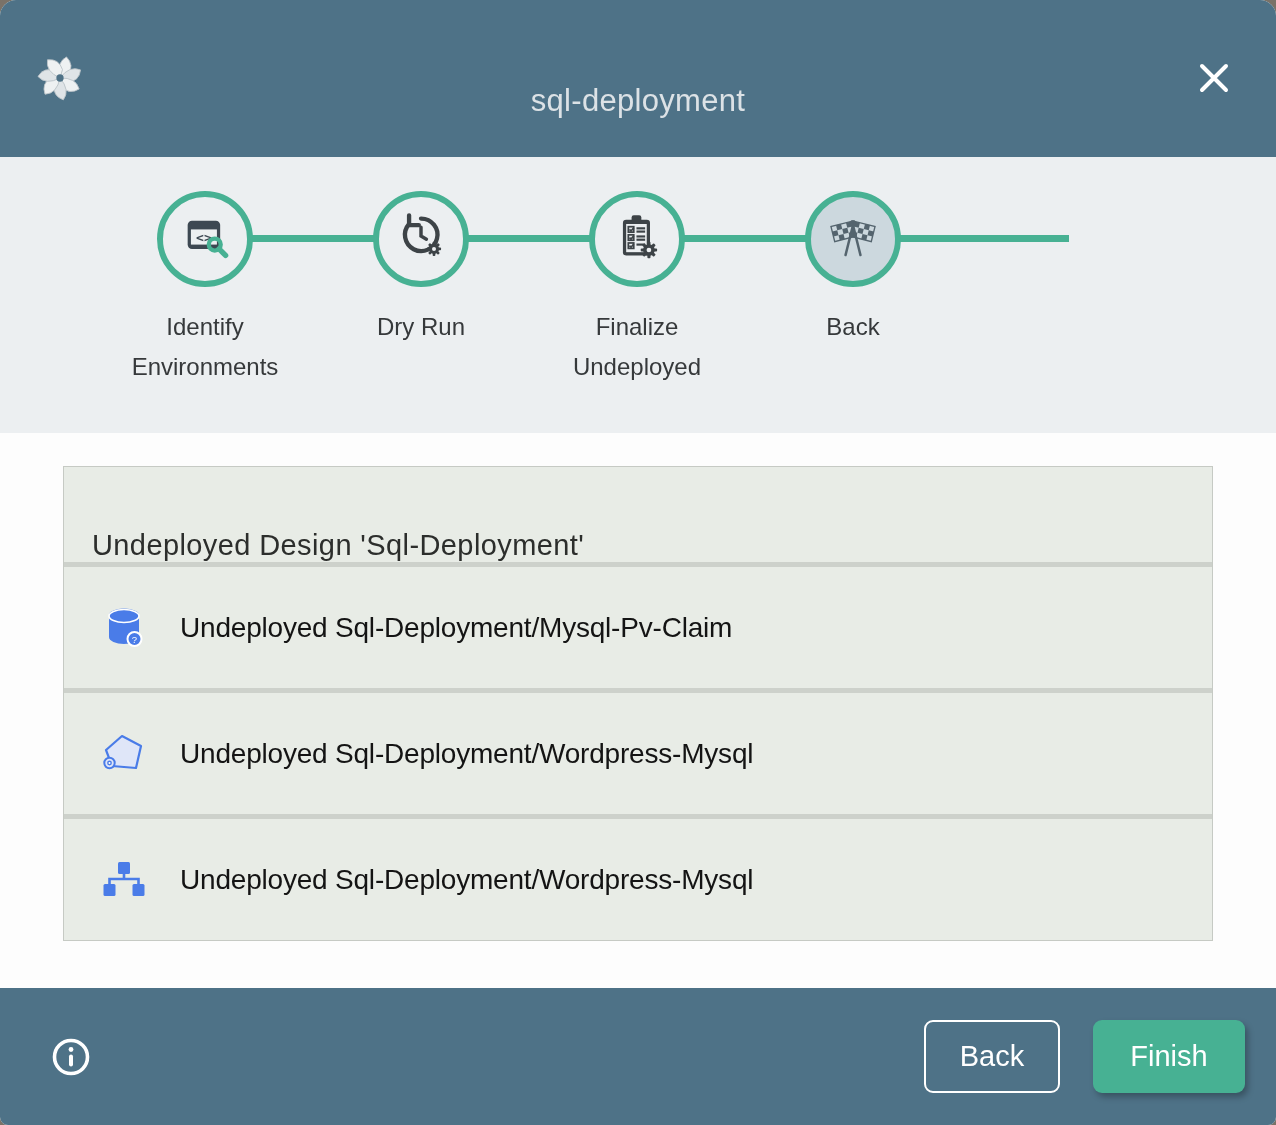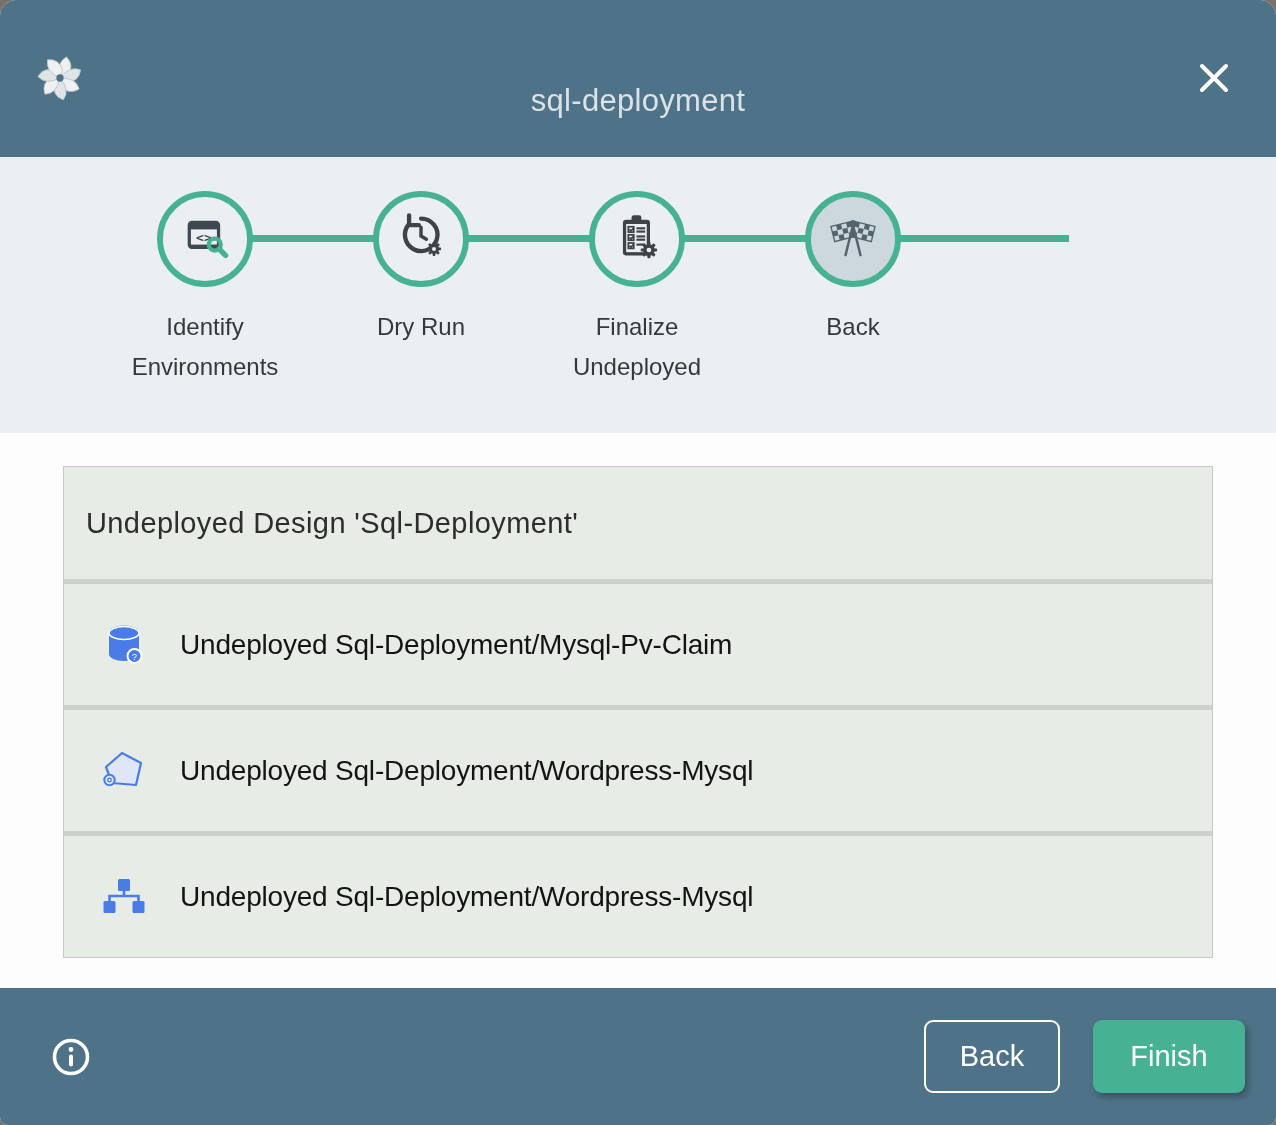--- a/index.html
+++ b/index.html
@@ -70,21 +70,21 @@
   .list{
     margin:33px 63px 0 63px;
     border:1px solid #c6cac4;
     background:#cdd1cb;
     display:flex;flex-direction:column;gap:5px;
   }
   .row{
     background:#e8ece6;
     display:flex;align-items:center;
   }
-  .row.head{height:112px;padding-left:22px;}
+  .row.head{height:95px;padding-left:28px;align-items:flex-end;}
   .row.item{height:121px;padding-left:36px;}
   .head-text{
     font-size:29px;font-weight:300;color:#2c2e2c;letter-spacing:.4px;
   }
   .row-icon{width:48px;height:48px;flex:0 0 48px;}
   .row-text{
     margin-left:32px;
     font-size:28px;color:#141414;letter-spacing:-0.2px;
   }
 

